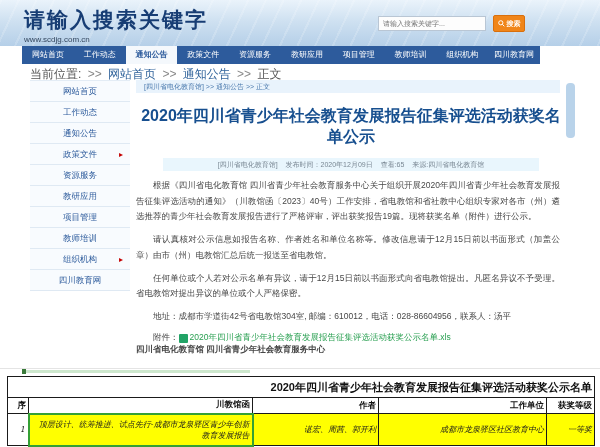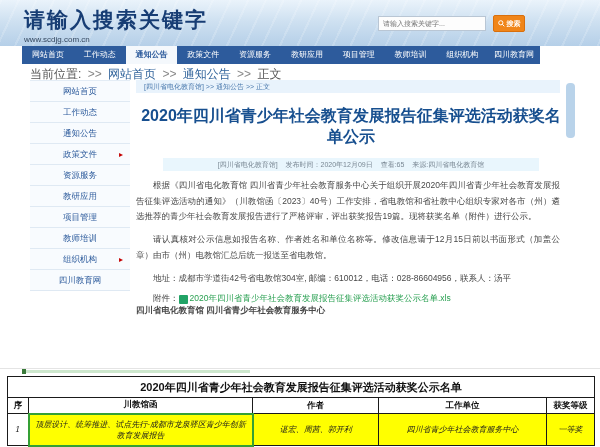--- a/index.html
+++ b/index.html
@@ -63,21 +63,21 @@
   
   .v-scroll { position:absolute; left:566px; top:83px; width:9px; height:55px;
     background:#b9d3ea; border-radius:4px; cursor:grab; }
   .divider { position:absolute; left:0; top:368px; width:600px; border-top:1px solid #e4e4e4; }
   .progress { position:absolute; left:25px; top:370px; width:225px; height:3px; background:#cde7cd; }
   .progress::before { content:""; position:absolute; left:-3px; top:-1px; width:4px; height:5px; background:#3a7a3a; }
 
   
   table.results { position:absolute; left:7px; top:376px; width:587px;
     border-collapse:collapse; table-layout:fixed; background:#fff; }
-  table.results td, table.results th { border:1px solid #1a1a1a; text-align:center;
+  table.results td, table.results th { border:1px solid #1a1a1a; text-align:right;
     padding:1px 2px; overflow:hidden; }
   .t-title { font-size:11px; font-weight:bold; color:#111; height:21px; }
   .t-head td { font-size:8.5px; font-weight:bold; color:#111; height:16px; }
   .t-row td { height:32px; font-size:8px; color:#1c1c1c;
     font-family:"DejaVu Serif", serif; font-style:italic; }
   .yellow { background:#ffff00; }
   .sel-cell { border:2px solid #35a035 !important; color:#4c6b30; }
   .col-seq{width:21px}.col-name{width:224px}.col-auth{width:126px}.col-unit{width:168px}.col-award{width:48px}
 </style>
 </head>
@@ -143,20 +143,21 @@
     <div class="art-title">2020年四川省青少年社会教育发展报告征集评选活动获奖名单公示</div>
     <div class="art-meta">
       <span>[四川省电化教育馆]</span>
       <span>发布时间：2020年12月09日</span>
       <span>查看:65</span>
       <span>来源:四川省电化教育馆</span>
     </div>
     <div class="art-body">
       <p>根据《四川省电化教育馆 四川省青少年社会教育服务中心关于组织开展2020年四川省青少年社会教育发展报告征集评选活动的通知》（川教馆函〔2023〕40号）工作安排，省电教馆和省社教中心组织专家对各市（州）遴选推荐的青少年社会教育发展报告进行了严格评审，评出获奖报告19篇。现将获奖名单（附件）进行公示。</p>
       <p>请认真核对公示信息如报告名称、作者姓名和单位名称等。修改信息请于12月15日前以书面形式（加盖公章）由市（州）电教馆汇总后统一报送至省电教馆。</p>
+      <p>任何单位或个人若对公示名单有异议，请于12月15日前以书面形式向省电教馆提出。凡匿名异议不予受理。省电教馆对提出异议的单位或个人严格保密。</p>
       <p>地址：成都市学道街42号省电教馆304室, 邮编：610012，电话：028-86604956，联系人：汤平</p>
       <div class="attach">
         <span>附件：</span><a href="#"><span class="xls-ico">X</span><span>2020年四川省青少年社会教育发展报告征集评选活动获奖公示名单.xls</span></a>
       </div>
       <div class="signature">四川省电化教育馆 四川省青少年社会教育服务中心</div>
     </div>
   </div>
 
   <div class="v-scroll"></div>
   <div class="divider"></div>
@@ -178,19 +179,19 @@
       <td>序</td>
       <td>川教馆函</td>
       <td>作者</td>
       <td>工作单位</td>
       <td>获奖等级</td>
     </tr>
     <tr class="t-row">
       <td>1</td>
       <td class="yellow sel-cell">顶层设计、统筹推进、试点先行-成都市龙泉驿区青少年创新教育发展报告</td>
       <td class="yellow">谌宏、周茜、郭开利</td>
-      <td class="yellow">四川省青少年社会教育服务中心</td>
+      <td class="yellow">成都市龙泉驿区社区教育中心</td>
       <td class="yellow">一等奖</td>
     </tr>
   </tbody>
     </table>
 
 </div>
 
 </body></html>

